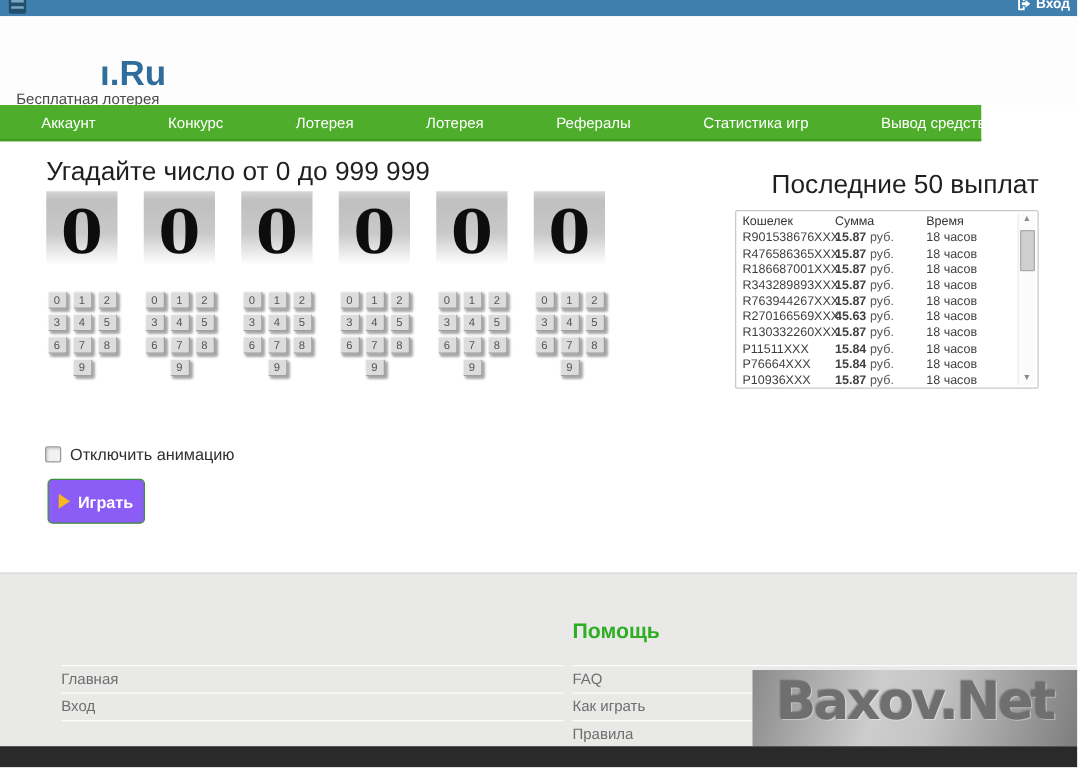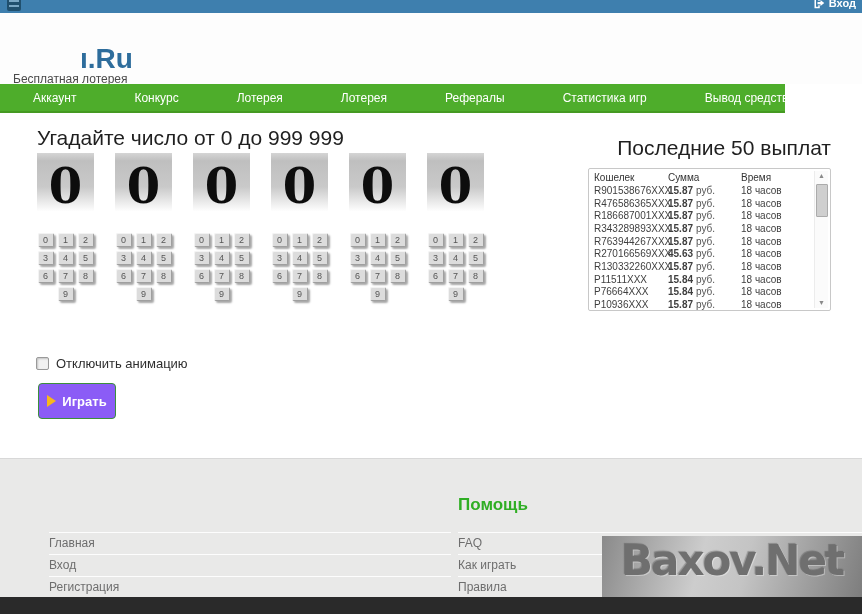--- a/index.html
+++ b/index.html
@@ -368,21 +368,20 @@
       <div class="sb-arrow sb-down">▼</div>
     </div>
   </div>
 
   <div class="footer">
     <div class="help-title">Помощь</div>
     <ul class="f-col f-col-left">
 
     <li>Главная</li>
         <li>Вход</li>
-        <li>Регистрация</li>
       </ul>
     <ul class="f-col f-col-right">
 
     <li>FAQ</li>
         <li>Как играть</li>
         <li>Правила</li>
       </ul>
   </div>
 
   <div class="watermark">

